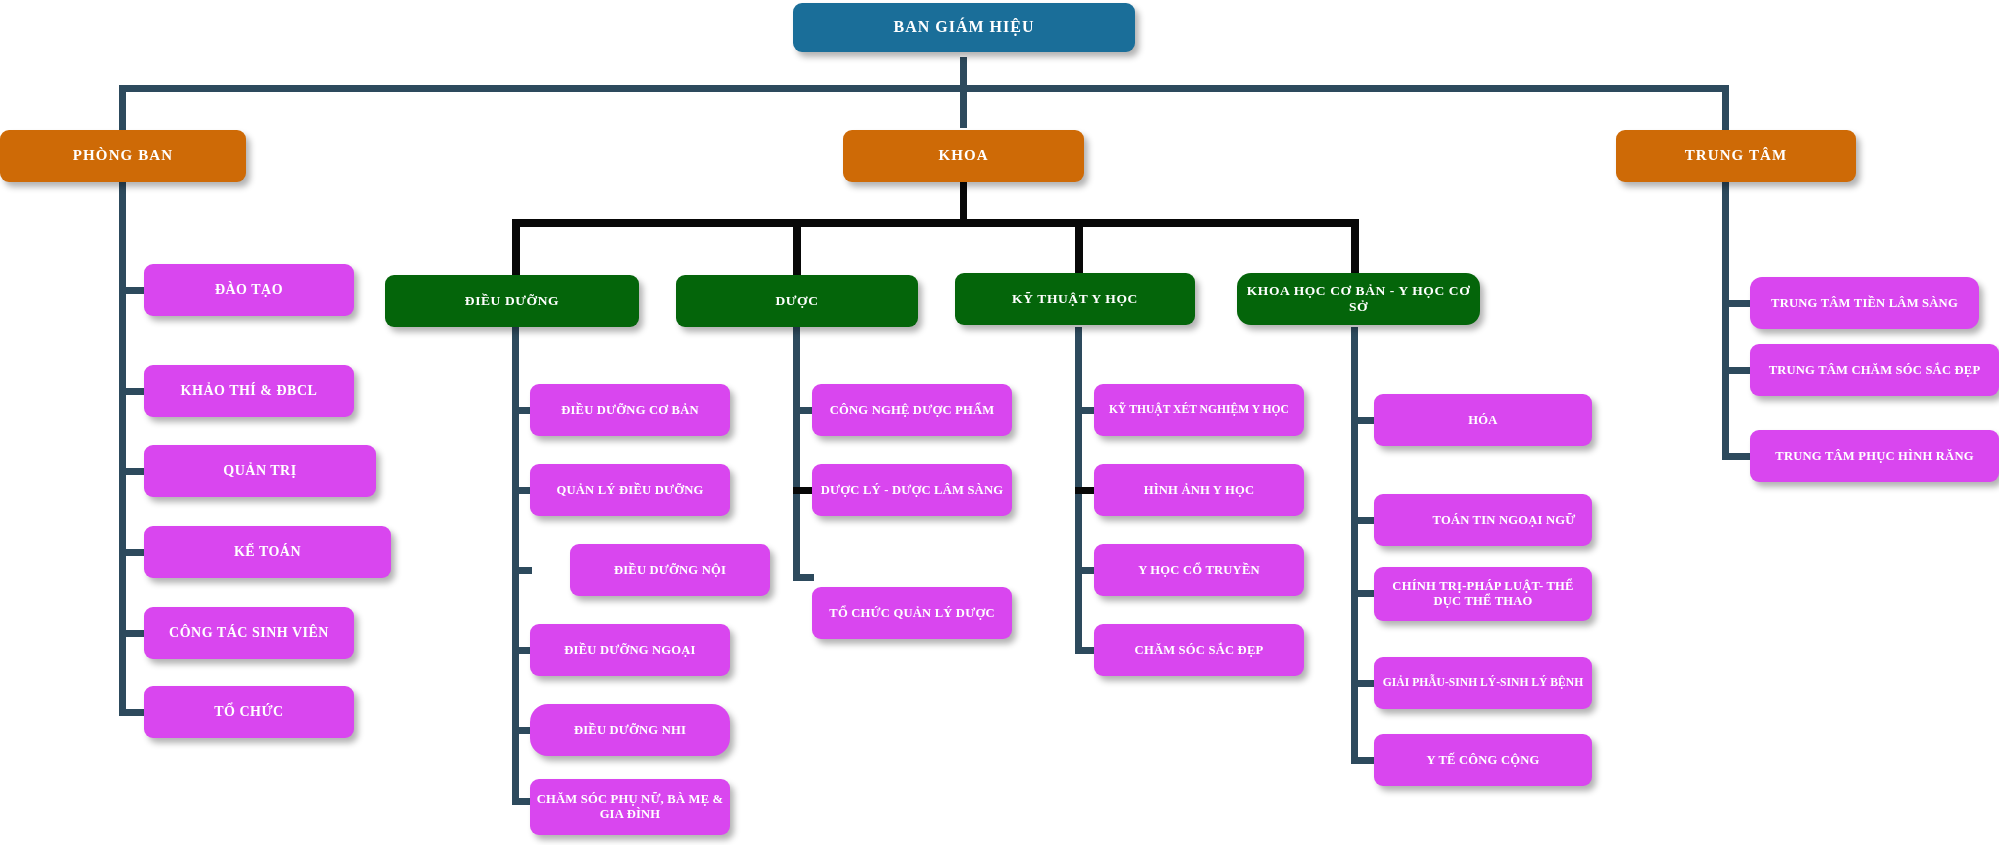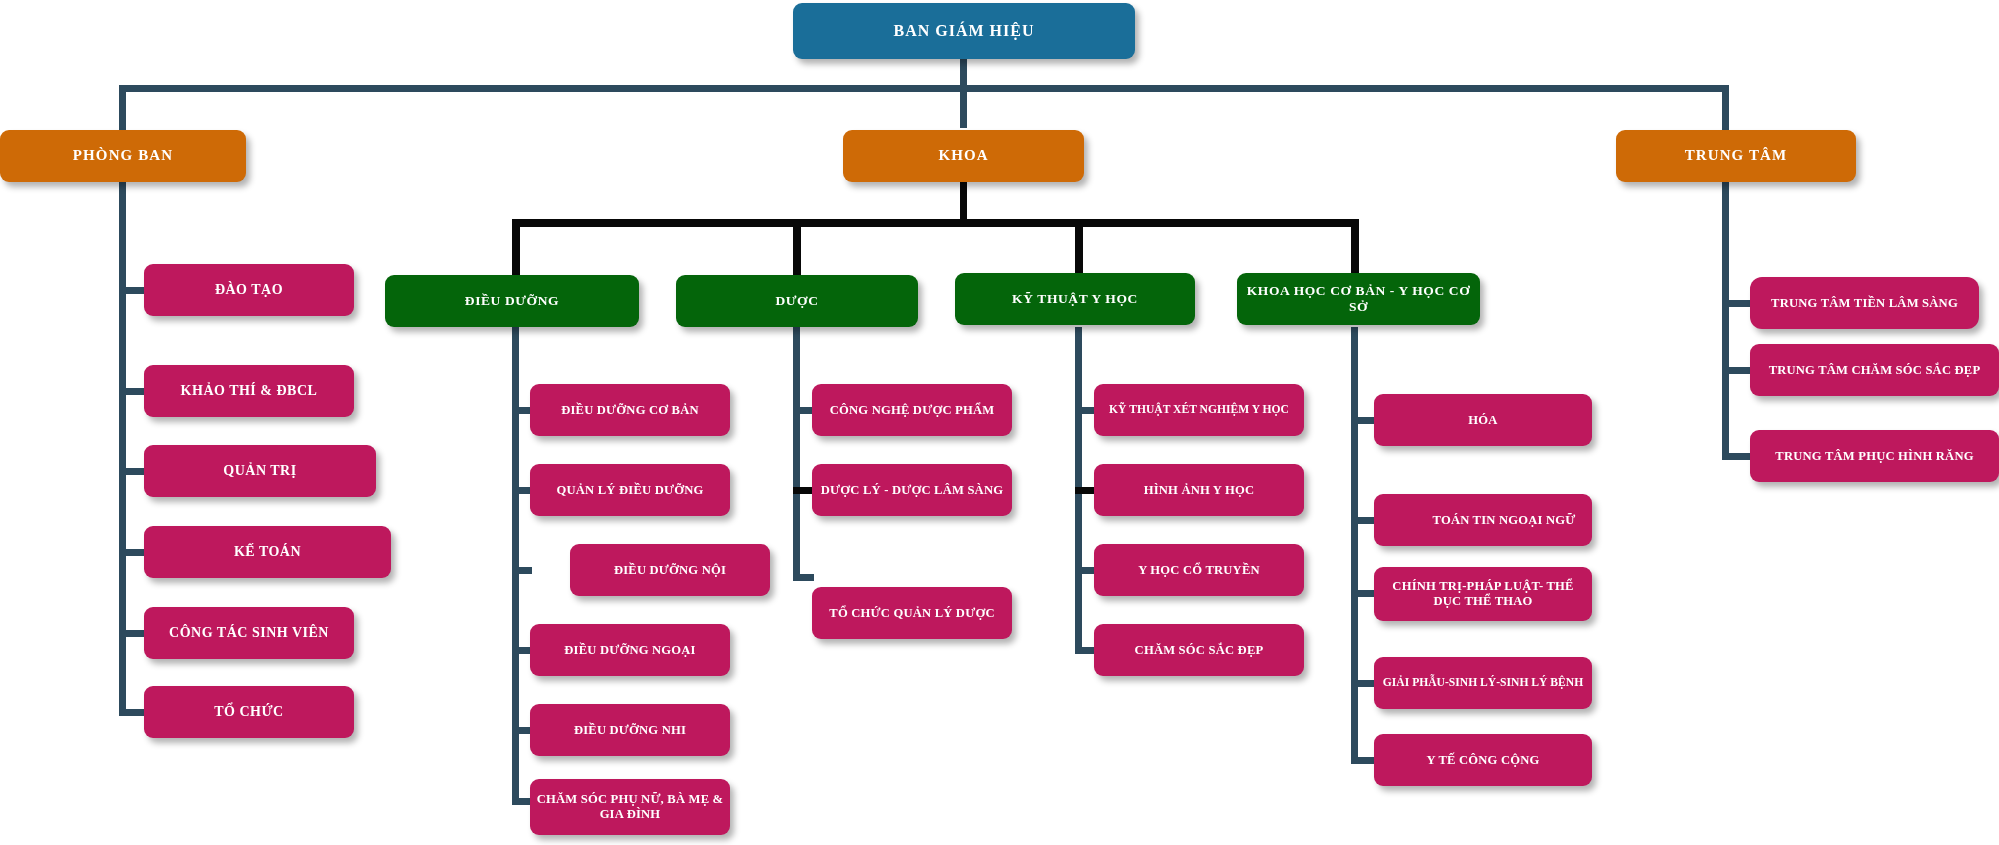--- a/index.html
+++ b/index.html
@@ -14,40 +14,40 @@
   
   .node{position:absolute;box-sizing:border-box;display:flex;
         align-items:center;justify-content:center;text-align:center;
         border-radius:9px;color:#ffffff;font-weight:bold;
         letter-spacing:.4px;line-height:1.18;
         box-shadow:4px 5px 6px rgba(0,0,0,.30);
         padding:2px 6px;z-index:5;}
   .root{background:#1a6e99;font-size:16px;letter-spacing:1px;}
   .cat {background:#ce6a06;font-size:15px;letter-spacing:1.1px;}
   .dept{background:#04650a;font-size:13.5px;letter-spacing:.6px;}
-  .leaf{background:#be185d;font-size:14px;letter-spacing:.5px;}
+  .leaf{background:#d946ef;font-size:14px;letter-spacing:.5px;}
   .leaf.sm{font-size:12.6px;letter-spacing:.2px;}
   .leaf.xs{font-size:11.6px;letter-spacing:0px;}
 </style>
 </head>
 <body>
 
 <div id="stage">
 
   <div class="conn" style="left:960px;top:57px;width:7px;height:30px;"></div>
 
   <div class="conn" style="left:119px;top:85px;width:1610px;height:7px;"></div>
 
   <div class="conn" style="left:119px;top:85px;width:7px;height:630px;"></div>
 
   <div class="conn" style="left:960px;top:85px;width:7px;height:43px;"></div>
 
   <div class="conn" style="left:1722px;top:85px;width:7px;height:375px;"></div>
 
-  <div class="node root" style="left:793px;top:3px;width:342px;height:56px;">BAN GIÁM HIỆU</div>
+  <div class="node root" style="left:793px;top:3px;width:342px;height:49px;">BAN GIÁM HIỆU</div>
 
   <div class="node cat" style="left:0px;top:130px;width:246px;height:52px;">PHÒNG BAN</div>
   <div class="node cat" style="left:843px;top:130px;width:241px;height:52px;">KHOA</div>
   <div class="node cat" style="left:1616px;top:130px;width:240px;height:52px;">TRUNG TÂM</div>
 
   <div class="conn" style="left:119px;top:287px;width:27px;height:7px;"></div>
   <div class="conn" style="left:119px;top:388px;width:27px;height:7px;"></div>
   <div class="conn" style="left:119px;top:468px;width:27px;height:7px;"></div>
   <div class="conn" style="left:119px;top:549px;width:27px;height:7px;"></div>
   <div class="conn" style="left:119px;top:630px;width:27px;height:7px;"></div>
@@ -63,35 +63,35 @@
   <div class="conn black" style="left:960px;top:182px;width:7px;height:40px;"></div>
   <div class="conn black" style="left:512px;top:219px;width:847px;height:8px;"></div>
   <div class="conn black" style="left:512px;top:219px;width:8px;height:60px;"></div>
   <div class="conn black" style="left:793px;top:219px;width:8px;height:60px;"></div>
   <div class="conn black" style="left:1075px;top:219px;width:8px;height:60px;"></div>
   <div class="conn black" style="left:1351px;top:219px;width:8px;height:60px;"></div>
 
   <div class="node dept" style="left:385px;top:275px;width:254px;height:52px;">ĐIỀU DƯỠNG</div>
   <div class="node dept" style="left:676px;top:275px;width:242px;height:52px;">DƯỢC</div>
   <div class="node dept" style="left:955px;top:273px;width:240px;height:52px;">KỸ THUẬT Y HỌC</div>
-  <div class="node dept" style="left:1237px;top:273px;width:243px;height:52px;">KHOA HỌC CƠ BẢN - Y HỌC CƠ SỞ</div>
+  <div class="node dept" style="left:1237px;top:273px;width:243px;height:52px;border-radius:14px;">KHOA HỌC CƠ BẢN - Y HỌC CƠ SỞ</div>
 
   <div class="conn" style="left:512px;top:327px;width:7px;height:478px;"></div>
   <div class="conn" style="left:512px;top:407px;width:20px;height:7px;"></div>
   <div class="conn" style="left:512px;top:487px;width:20px;height:7px;"></div>
   <div class="conn" style="left:512px;top:567px;width:20px;height:7px;"></div>
   <div class="conn" style="left:512px;top:647px;width:20px;height:7px;"></div>
   <div class="conn" style="left:512px;top:727px;width:20px;height:7px;"></div>
   <div class="conn" style="left:512px;top:798px;width:20px;height:7px;"></div>
 
   <div class="node leaf sm" style="left:530px;top:384px;width:200px;height:52px;">ĐIỀU DƯỠNG CƠ BẢN</div>
   <div class="node leaf sm" style="left:530px;top:464px;width:200px;height:52px;">QUẢN LÝ ĐIỀU DƯỠNG</div>
   <div class="node leaf sm" style="left:530px;top:544px;width:200px;height:52px;margin-left:40px;">ĐIỀU DƯỠNG NỘI</div>
   <div class="node leaf sm" style="left:530px;top:624px;width:200px;height:52px;">ĐIỀU DƯỠNG NGOẠI</div>
-  <div class="node leaf sm" style="left:530px;top:704px;width:200px;height:52px;">ĐIỀU DƯỠNG NHI</div>
+  <div class="node leaf sm" style="left:530px;top:704px;width:200px;height:52px;border-radius:18px;">ĐIỀU DƯỠNG NHI</div>
   <div class="node leaf sm" style="left:530px;top:779px;width:200px;height:56px;">CHĂM SÓC PHỤ NỮ, BÀ MẸ &amp; GIA ĐÌNH</div>
 
   <div class="conn" style="left:793px;top:327px;width:7px;height:254px;"></div>
   <div class="conn" style="left:793px;top:407px;width:21px;height:7px;"></div>
   <div class="conn black" style="left:793px;top:487px;width:21px;height:7px;"></div>
   <div class="conn" style="left:793px;top:574px;width:21px;height:7px;"></div>
 
   <div class="node leaf sm" style="left:812px;top:384px;width:200px;height:52px;">CÔNG NGHỆ DƯỢC PHẨM</div>
   <div class="node leaf sm" style="left:812px;top:464px;width:200px;height:52px;">DƯỢC LÝ - DƯỢC LÂM SÀNG</div>
   <div class="node leaf sm" style="left:812px;top:551px;width:200px;height:52px;margin-top:36px;">TỔ CHỨC QUẢN LÝ DƯỢC</div>

